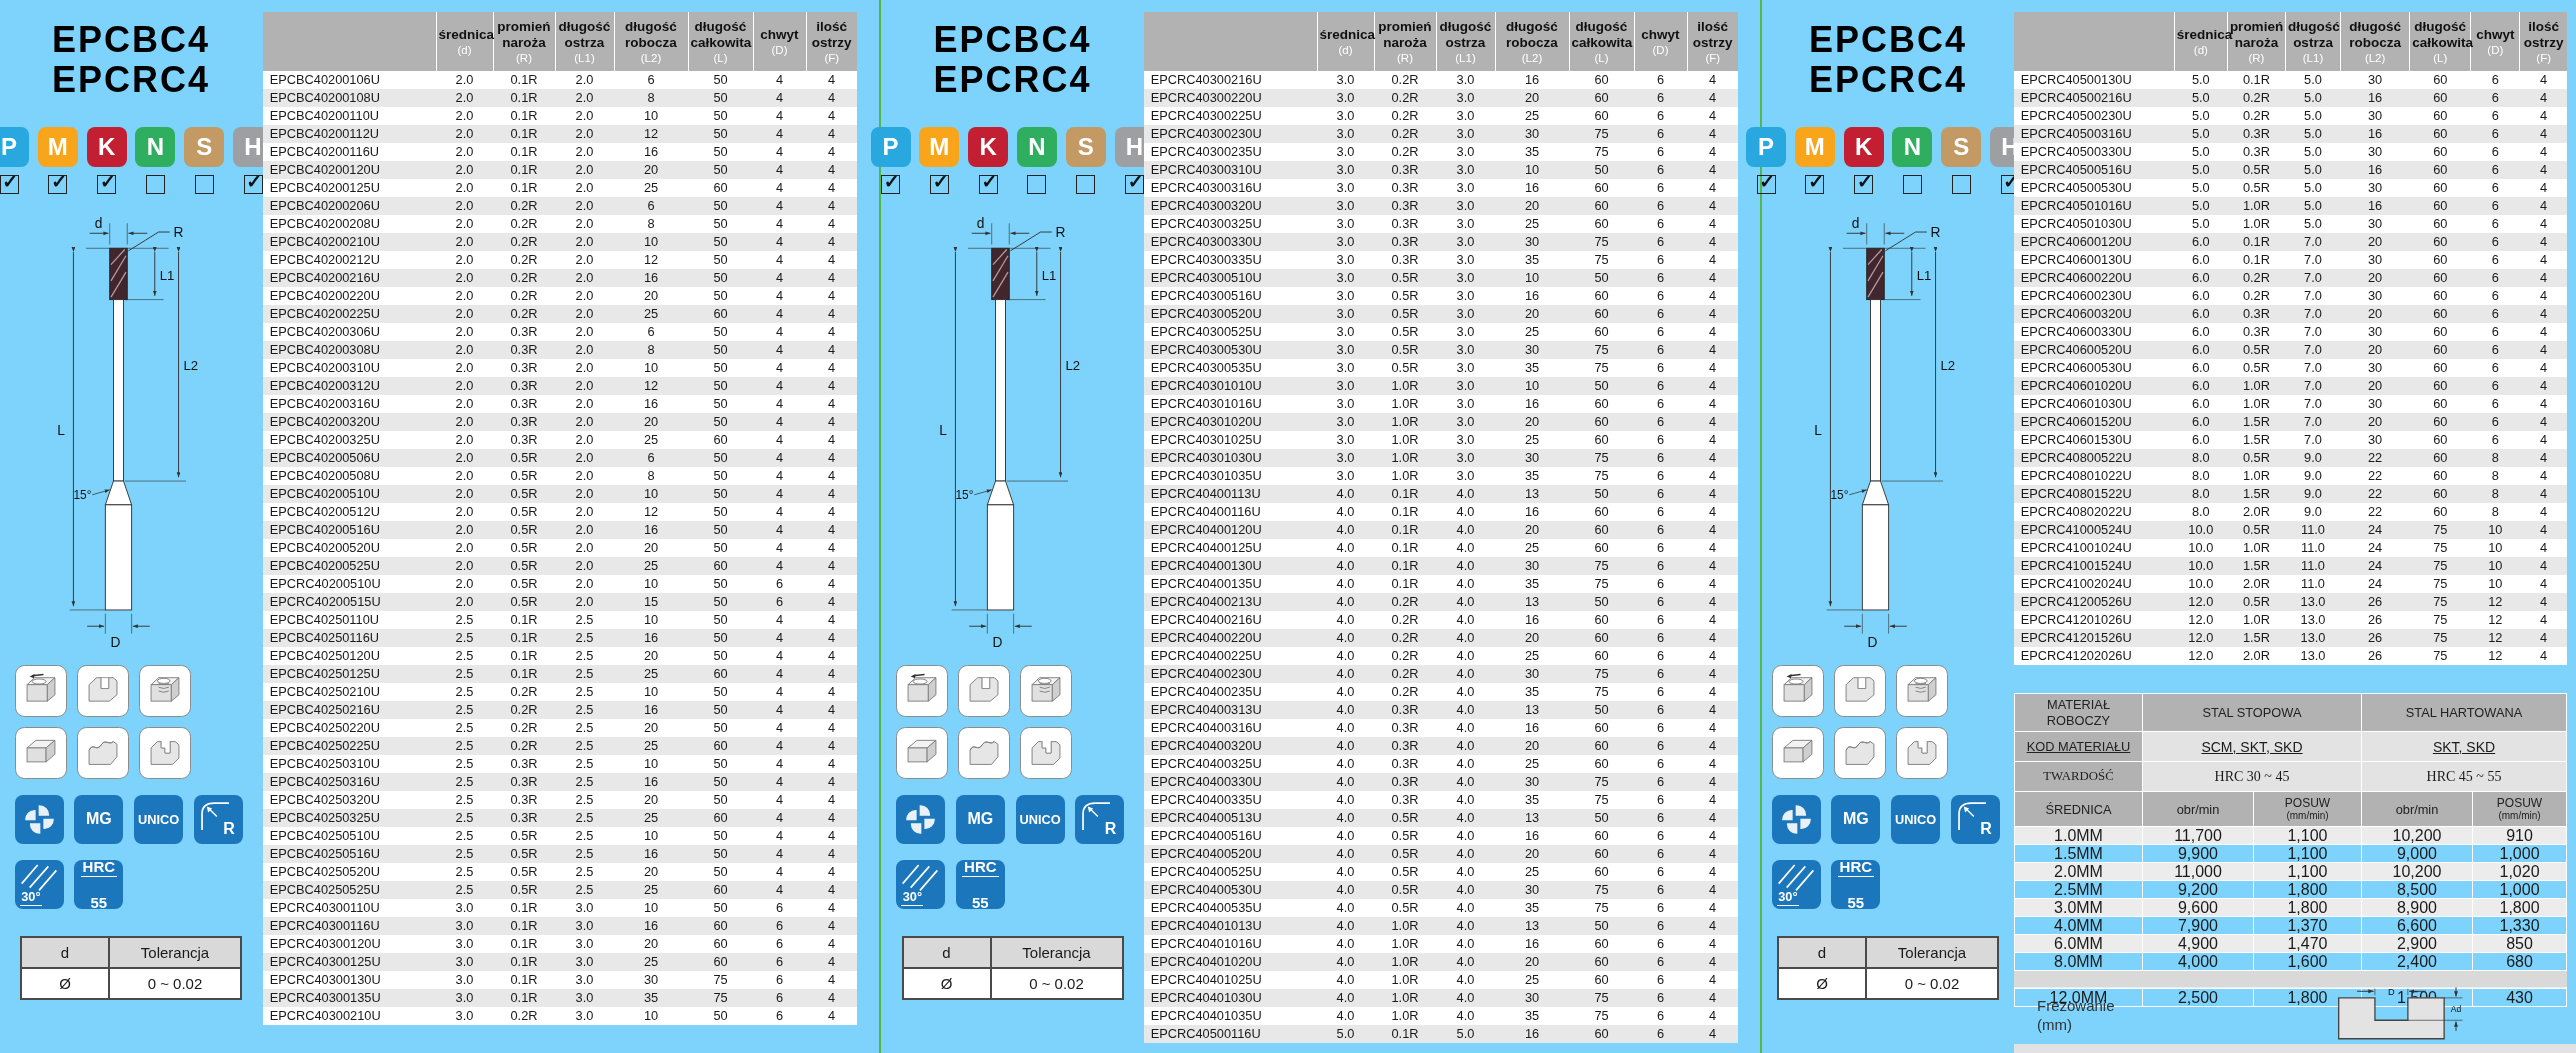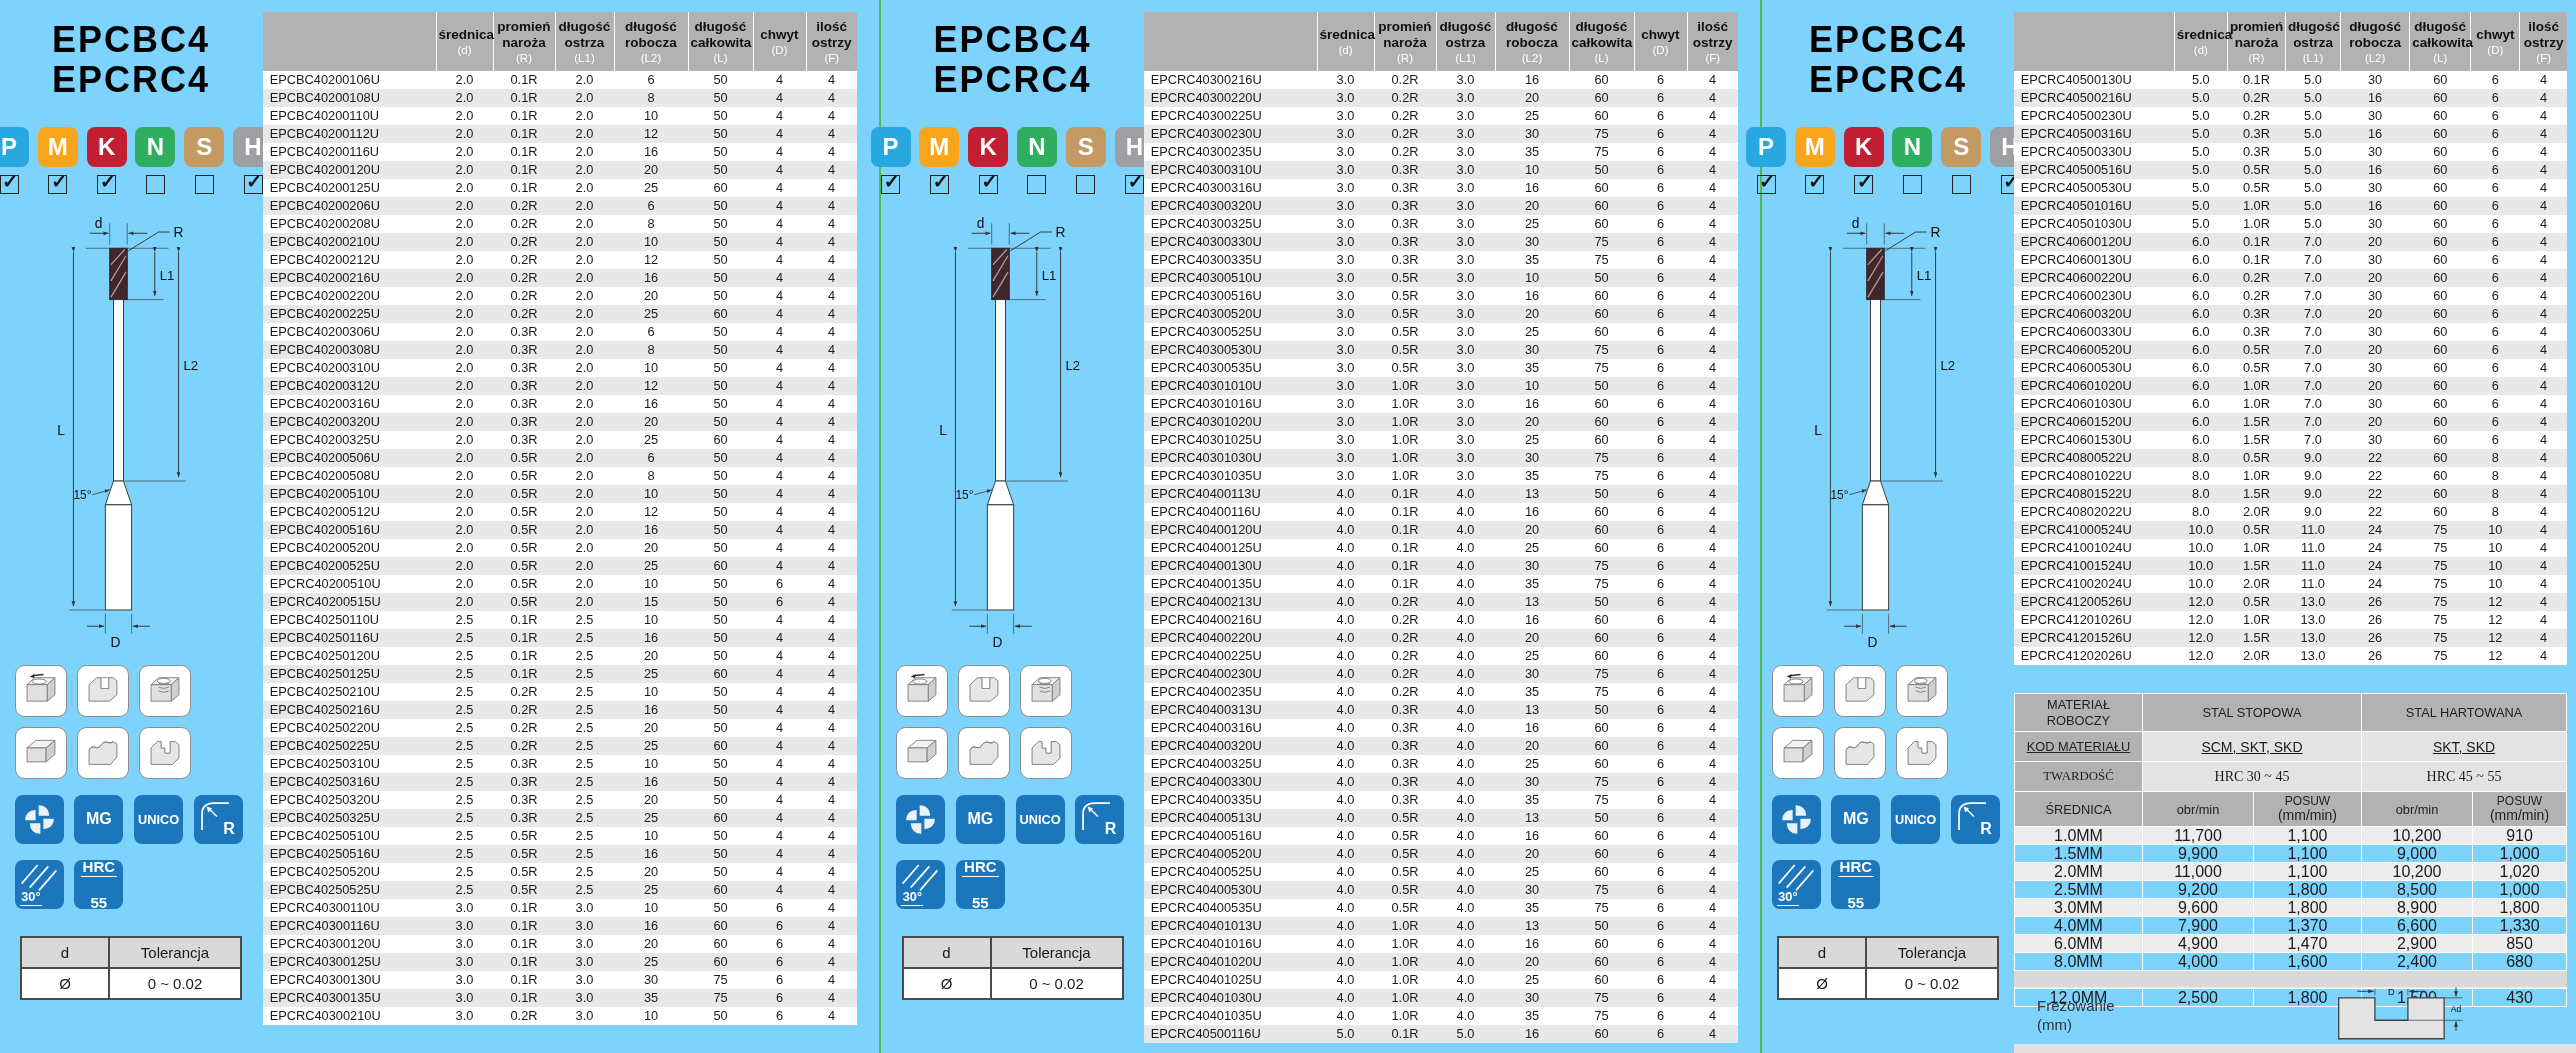--- a/index.html
+++ b/index.html
@@ -45,21 +45,21 @@
   
   .speeds{position:absolute;border-collapse:collapse;table-layout:fixed;}
   .speeds td{border:1.3px solid #fff;text-align:center;vertical-align:middle;}
   .sp-h{background:#b2b2b2;font-size:12.8px;color:#222;}
   .sp-l{background:#e3e3e3;font-size:14px;margin-top:20px;}
   .speeds thead tr:nth-child(1) td{height:35px;line-height:1.2;}
   .speeds thead tr:nth-child(2) td{height:27px;text-decoration:underline;}
   .speeds thead tr:nth-child(3) td{height:27px;font-family:Liberation Serif, serif;}
   .speeds thead tr:nth-child(4) td{height:32px;}
   .posuw{font-size:12px;line-height:1.1;}
-  .posuw2{font-size:14px;line-height:1.1;}
+  .posuw2{font-size:10px;line-height:1.1;}
   .speeds tbody td{height:15px;font-size:16px;line-height:15px;}
   .speeds tbody tr:nth-child(odd){background:#ececec;}
   
   .strip{position:absolute;}
   .frez{position:absolute;display:flex;align-items:center;}
   .frez-label{font-size:15px;color:#333;line-height:1.3;padding-left:23px;width:162px;}
   svg text{font-family:"Liberation Sans",sans-serif;}
 </style>
 </head>
 <body>

